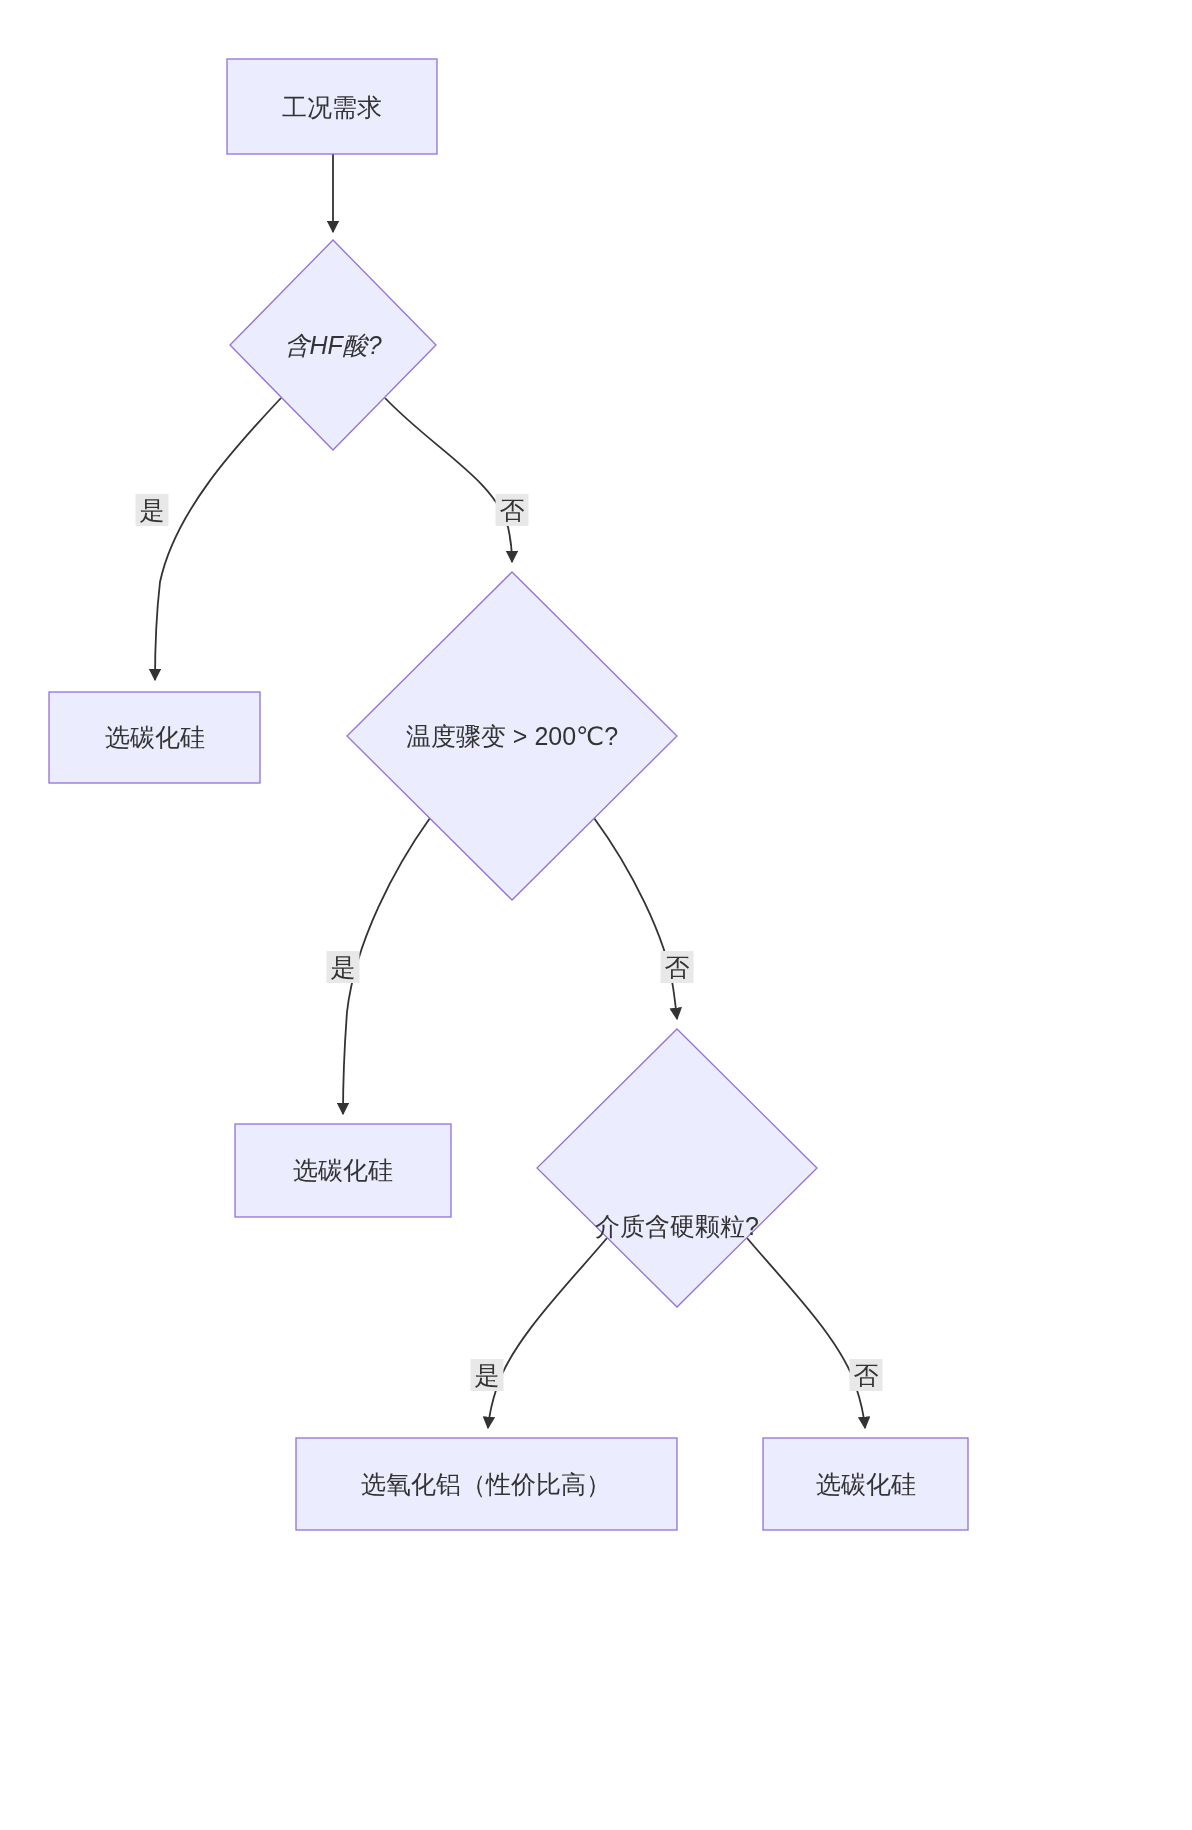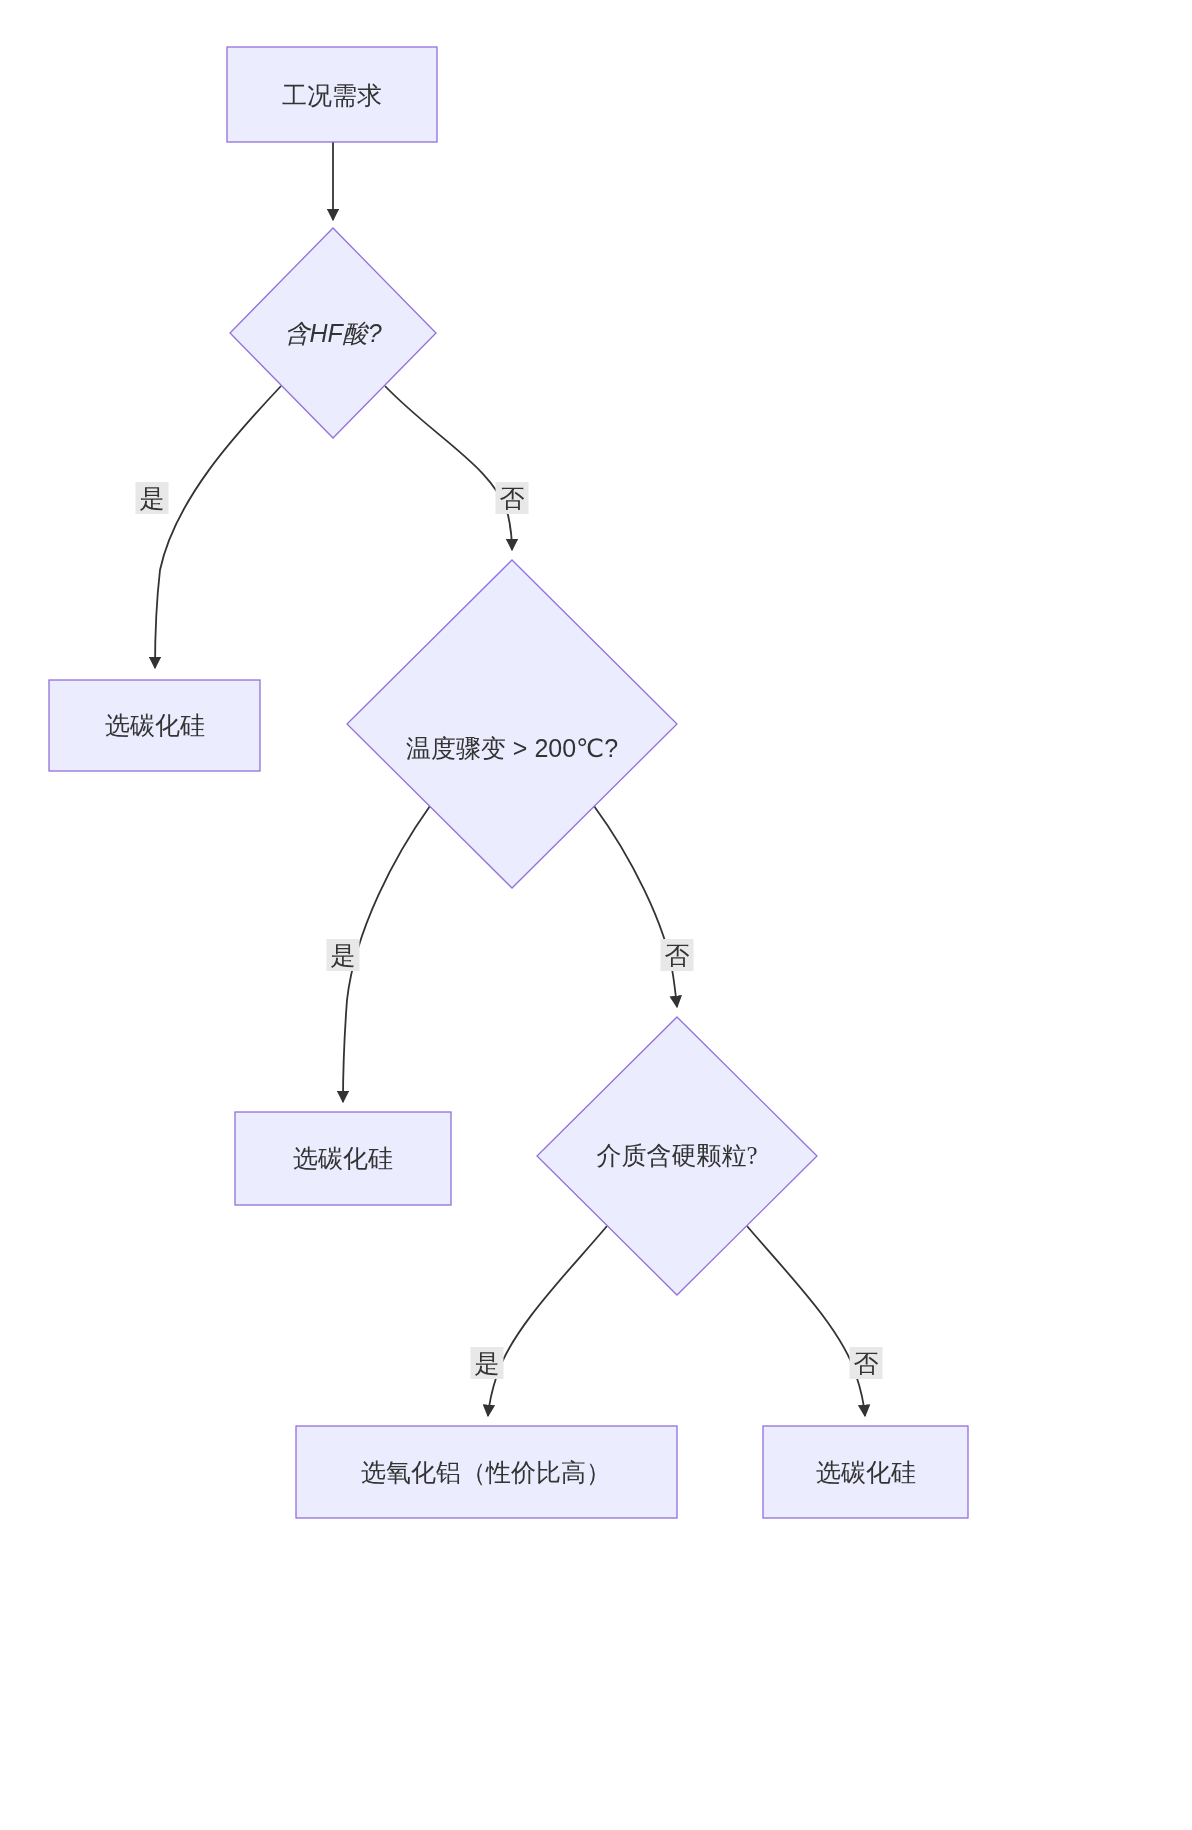--- a/index.html
+++ b/index.html
@@ -7,20 +7,21 @@
   body {
     font-family: "Liberation Sans", "DejaVu Sans", sans-serif;
     color: #333333;
   }
   .canvas {
     position: relative;
     width: 1192px;
     height: 1723px;
     background: #ffffff;
     overflow: hidden;
+    margin-top: 12px;
   }
   .diagram-svg {
     position: absolute;
     left: 0;
     top: 0;
   }
   .node-label {
     position: absolute;
     transform: translate(-50%, -50%);
     font-size: 25px;
@@ -70,23 +71,23 @@
       <rect x="235" y="1112" width="216" height="93"></rect>
       <polygon points="677,1017 817,1156 677,1295 537,1156"></polygon>
       <rect x="296" y="1426" width="381" height="92"></rect>
       <rect x="763" y="1426" width="205" height="92"></rect>
     </g>
   </svg>
 
   <div class="node-label" style="left:332px; top:95px;">工况需求</div>
   <div class="node-label" style="left:333px; top:333px;font-style:italic;">含HF酸?</div>
   <div class="node-label" style="left:155px; top:725px;">选碳化硅</div>
-  <div class="node-label" style="left:512px; top:748px;">温度骤变 &gt; 200℃?</div>
+  <div class="node-label" style="left:512px; top:724px;">温度骤变 &gt; 200℃?</div>
   <div class="node-label" style="left:343px; top:1158px;">选碳化硅</div>
-  <div class="node-label" style="left:677px; top:1156px;font-family:Liberation Serif, serif;">介质含硬颗粒?</div>
+  <div class="node-label" style="left:677px; top:1214px;">介质含硬颗粒?</div>
   <div class="node-label" style="left:486px; top:1472px;">选氧化铝（性价比高）</div>
   <div class="node-label" style="left:866px; top:1472px;">选碳化硅</div>
 
   <div class="edge-label" style="left:152px; top:498px;">是</div>
   <div class="edge-label" style="left:512px; top:498px;">否</div>
   <div class="edge-label" style="left:343px; top:955px;">是</div>
   <div class="edge-label" style="left:677px; top:955px;">否</div>
   <div class="edge-label" style="left:487px; top:1363px;">是</div>
   <div class="edge-label" style="left:866px; top:1363px;">否</div>
 

